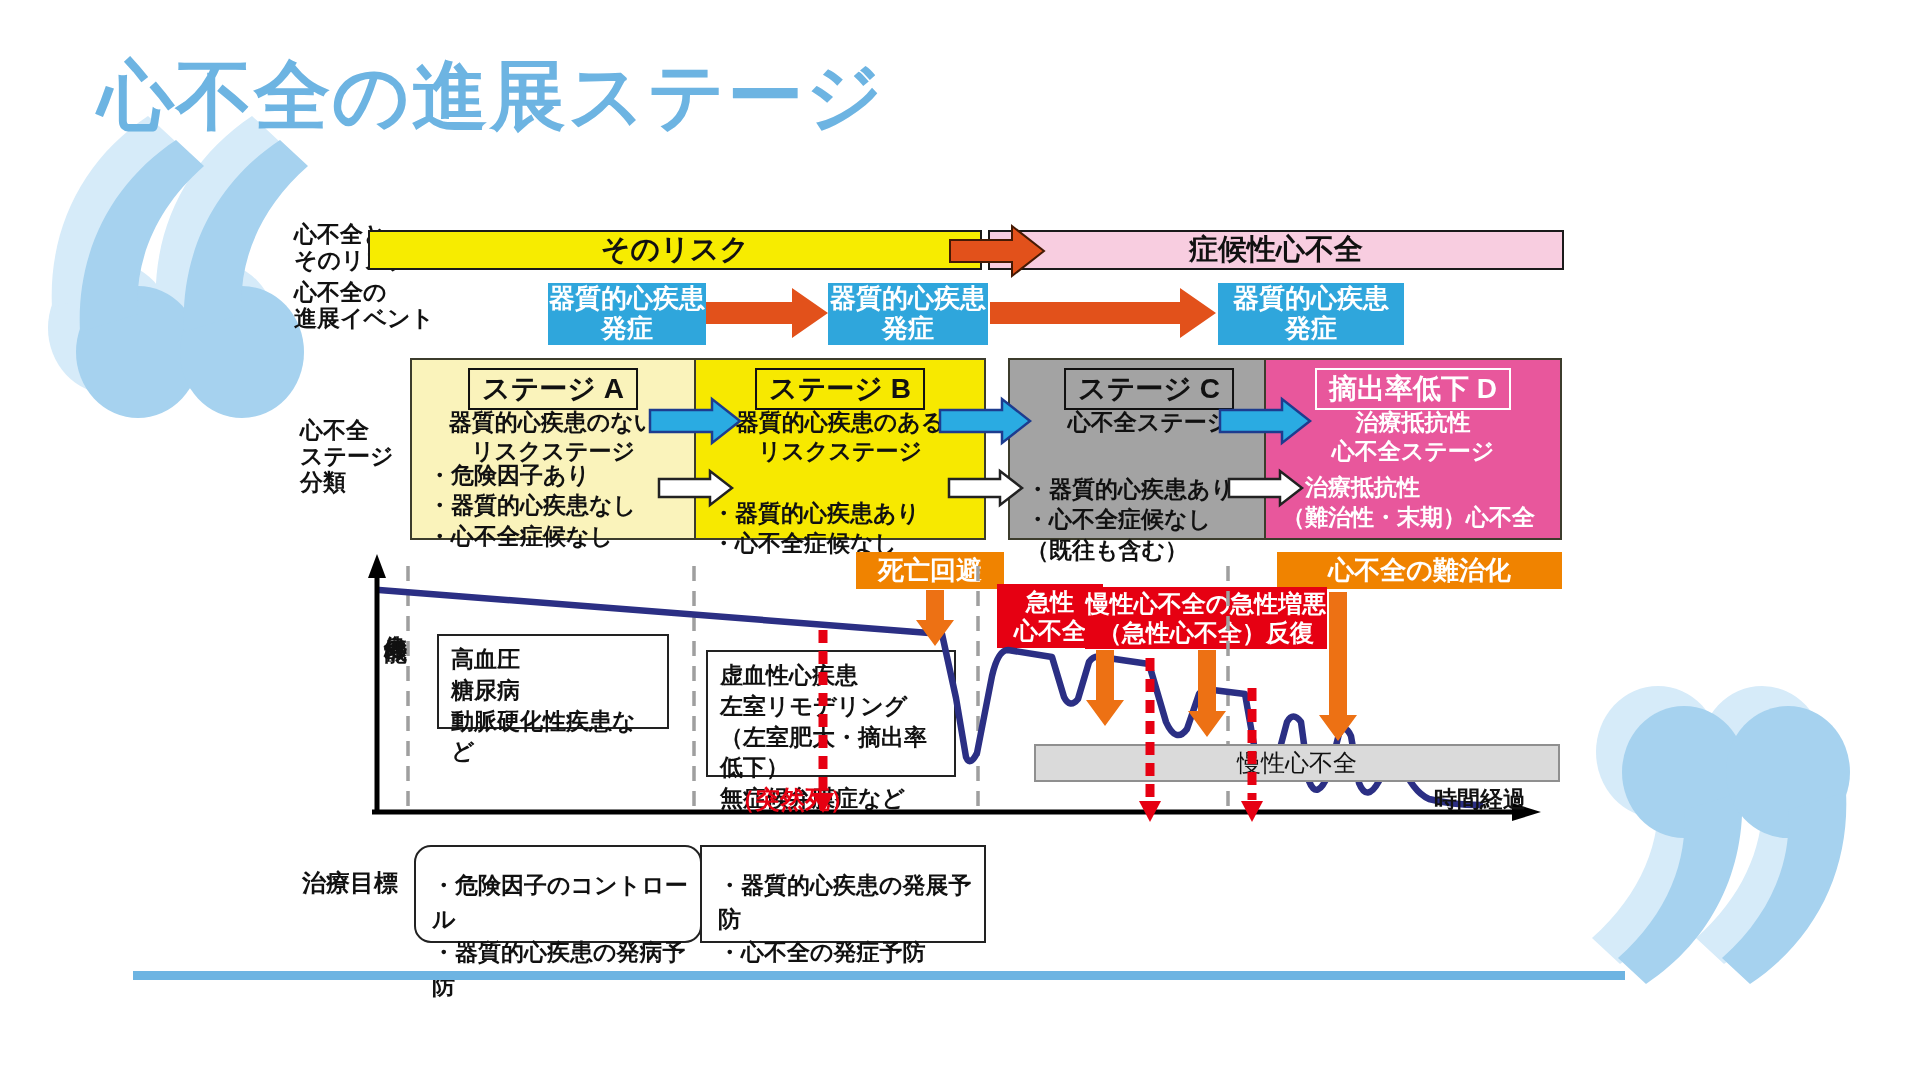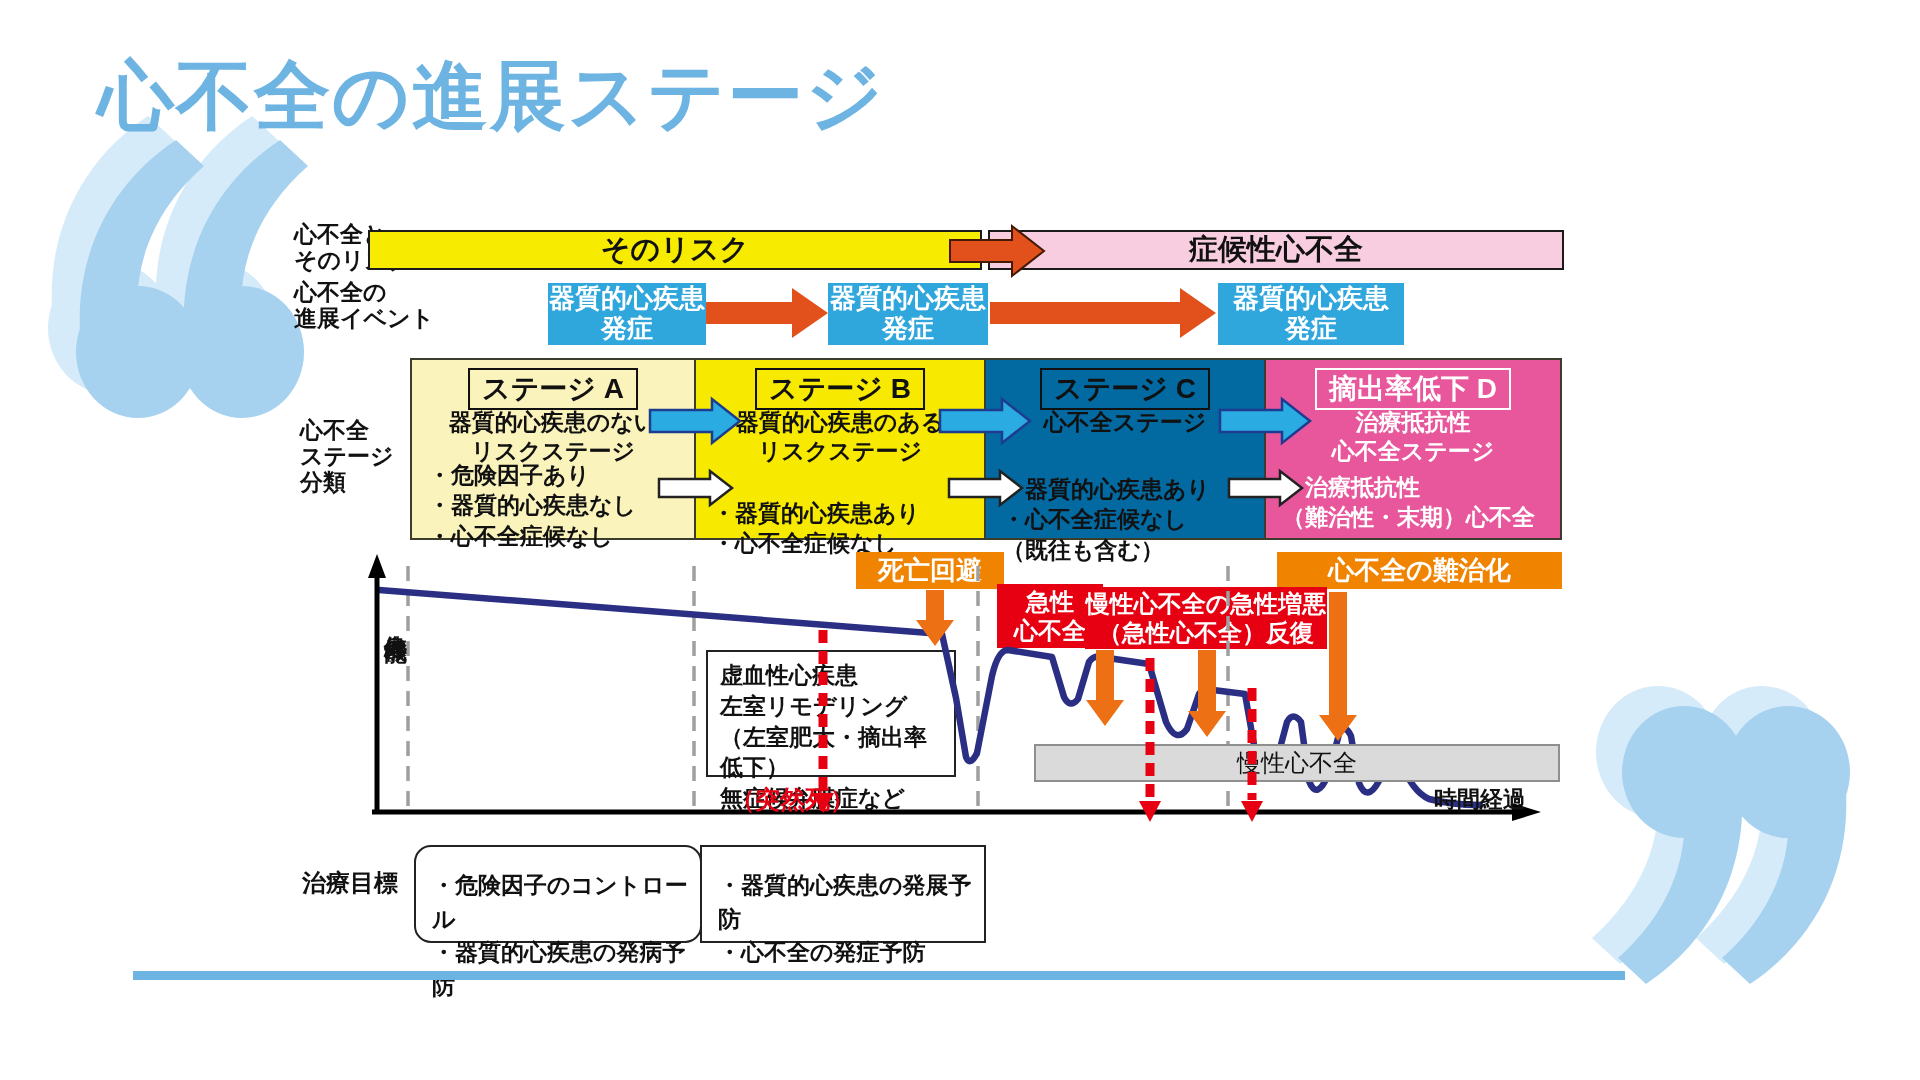--- a/index.html
+++ b/index.html
@@ -103,21 +103,21 @@
 ・器質的心疾患なし
 ・心不全症候なし</div>
   </div>
   <div class="abs stage" style="left:694px;width:292px;background:#f7e900;z-index:1;">
     <span class="stg-head">ステージ B</span>
     <div class="stg-desc pre">器質的心疾患のある
 リスクステージ</div>
     <div class="stg-bul pre" style="top:138px;">・器質的心疾患あり
 ・心不全症候なし</div>
   </div>
-  <div class="abs stage" style="left:984px;width:282px;background:#0369a1;z-index:1;">
+  <div class="abs stage" style="left:1008px;width:282px;background:#a3a3a3;z-index:1;">
     <span class="stg-head">ステージ C</span>
     <div class="stg-desc pre">心不全ステージ</div>
     <div class="stg-bul pre" style="top:114px;">・器質的心疾患あり
 ・心不全症候なし
 （既往も含む）</div>
   </div>
   <div class="abs stage" style="left:1264px;width:298px;background:#e8579c;color:#fff;z-index:1;">
     <span class="stg-head" style="border-color:#fff;">摘出率低下 D</span>
     <div class="stg-desc pre">治療抵抗性
 心不全ステージ</div>
@@ -126,20 +126,23 @@
   </div>
 
   <div class="abs banner ctr" style="left:856px;top:552px;width:148px;z-index:1;">死亡回避</div>
   <div class="abs banner ctr" style="left:1277px;top:552px;width:285px;z-index:1;">心不全の難治化</div>
 
   <div class="abs redbox ctr pre" style="left:997px;top:584px;width:106px;height:64px;z-index:1;">急性
 心不全</div>
   <div class="abs redbox ctr pre" style="left:1085px;top:587px;width:242px;height:62px;z-index:1;">慢性心不全の急性増悪
 （急性心不全）反復</div>
 
+  <div class="abs whitebox pre" style="left:437px;top:634px;width:232px;height:95px;z-index:1;">高血圧
+糖尿病
+動脈硬化性疾患など</div>
   <div class="abs whitebox pre" style="left:706px;top:650px;width:250px;height:127px;z-index:1;">虚血性心疾患
 左室リモデリング
 （左室肥大・摘出率低下）
 無症候弁膜症など</div>
 
   <svg width="1920" height="1080" style="z-index:2;">
     <g stroke="#9f9f9f" stroke-width="3.5" stroke-dasharray="15 10">
       <line x1="408" y1="566" x2="408" y2="810"></line>
       <line x1="694" y1="566" x2="694" y2="810"></line>
       <line x1="978" y1="566" x2="978" y2="810"></line>

